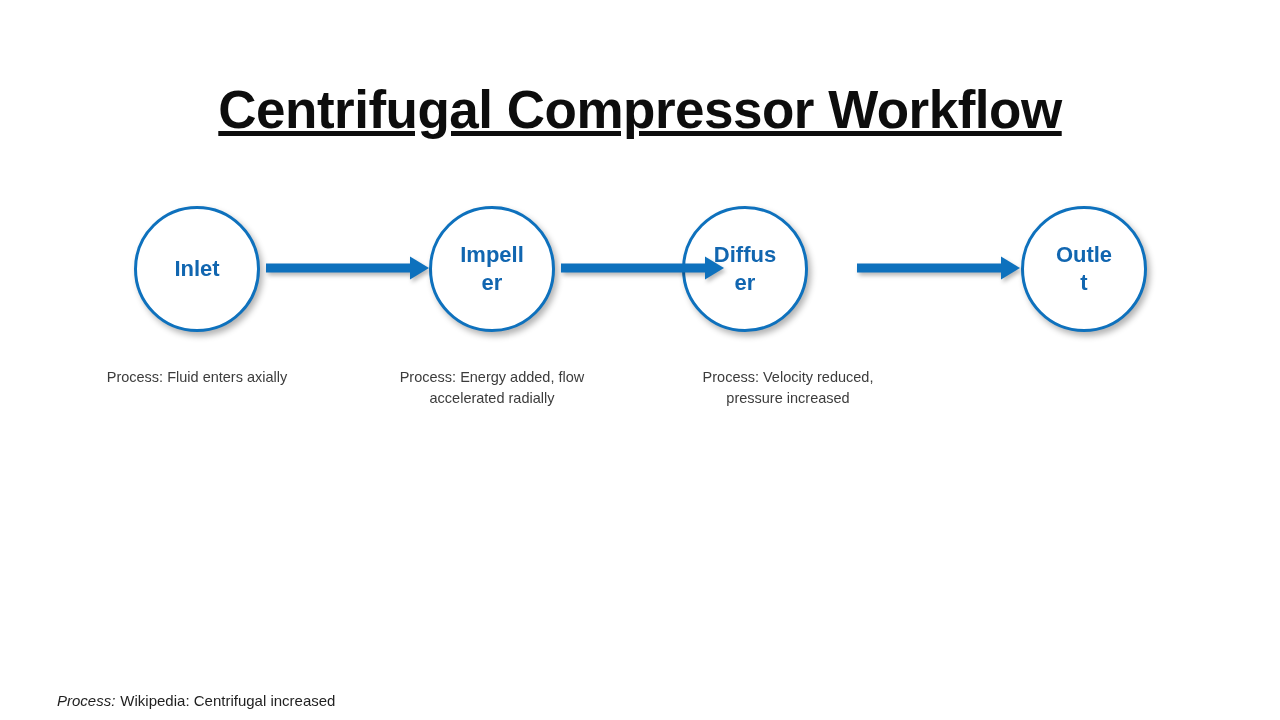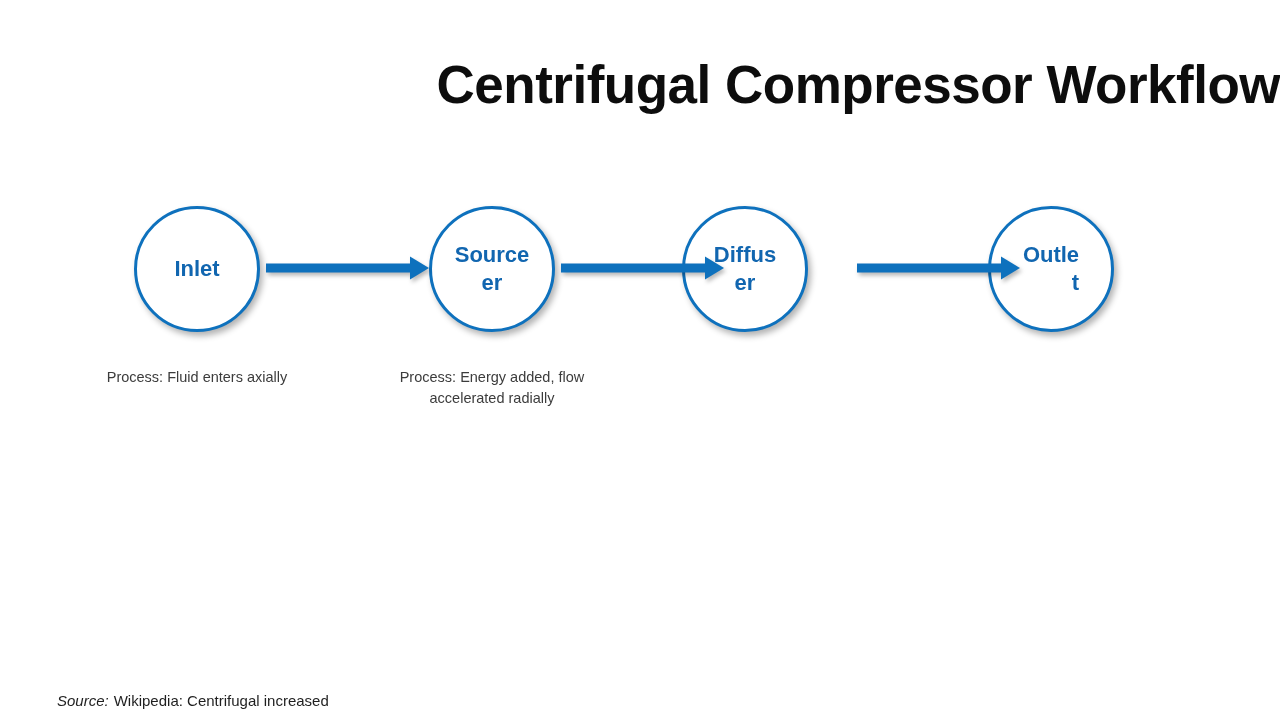--- a/index.html
+++ b/index.html
@@ -10,29 +10,30 @@
     position: relative;
     width: 1280px;
     height: 720px;
     background: var(--background, #ffffff);
     overflow: hidden;
     margin: 0 auto;
   }
 
   .slide-title {
     position: absolute;
-    top: 57px;
+    top: 82px;
     left: 0;
     width: 100%;
-    text-align: right;
+    text-align: center;
     font-size: 53px;
     line-height: 56px;
     font-weight: 700;
     letter-spacing: -0.5px;
     color: var(--title-color, #0d0d0d);
+    text-decoration: underline;
   }
 
   .circle {
     position: absolute;
     top: 206px;
     width: 126px;
     height: 126px;
     border-radius: 50%;
     border: 3.5px solid var(--accent, #0e71bd);
     background: #ffffff;
@@ -73,37 +74,37 @@
     position: absolute;
     left: 57px;
     top: 692px;
     font-size: 15px;
     color: #1f1f1f;
   }
   .source-note .src-label { font-style: italic; margin-right: 5px; }
 
   
   .circle.n0 { left: 134px; }  .circle.n1 { left: 429px; }
-  .circle.n2 { left: 682px; }  .circle.n3 { left: 988px; text-align: right; }
+  .circle.n2 { left: 682px; }  .circle.n3 { left: 1021px; }
   .caption.n0 { left: 62px; }  .caption.n1 { left: 357px; }
   .caption.n2 { left: 653px; } .caption.n3 { left: 949px; }
   .flow-arrow.a0 { left: 266px; } .flow-arrow.a1 { left: 561px; } .flow-arrow.a2 { left: 857px; }
 </style>
 </head>
 <body>
 
 <div class="stage">
 
   <h1 class="slide-title">Centrifugal Compressor Workflow</h1>
 
   <div class="circle n0">
     <span class="circle-label">Inlet</span>
   </div>
   <div class="circle n1">
-    <span class="circle-label">Source
+    <span class="circle-label">Impell
 er</span>
   </div>
   <div class="circle n2">
     <span class="circle-label">Diffus
 er</span>
   </div>
   <div class="circle n3">
     <span class="circle-label">Outle
 t</span>
   </div>
@@ -117,18 +118,20 @@
     <polygon points="144,2.5 163,14 144,25.5" fill="#0e71bd"></polygon>
   </svg>
   <svg class="flow-arrow a2" viewBox="0 0 163 28" xmlns="http://www.w3.org/2000/svg">
     <rect x="0" y="9.5" width="146" height="9" fill="#0e71bd"></rect>
     <polygon points="144,2.5 163,14 144,25.5" fill="#0e71bd"></polygon>
   </svg>
 
   <div class="caption n1">Process: Energy added, flow
 accelerated radially</div>
   <div class="caption n0">Process: Fluid enters axially</div>
+  <div class="caption n2">Process: Velocity reduced,
+pressure increased</div>
 
   <div class="source-note">
-    <span class="src-label">Source:</span><span>Wikipedia: Centrifugal increased</span>
+    <span class="src-label">Process:</span><span>Wikipedia: Centrifugal increased</span>
   </div>
 
 </div>
 
 </body></html>

